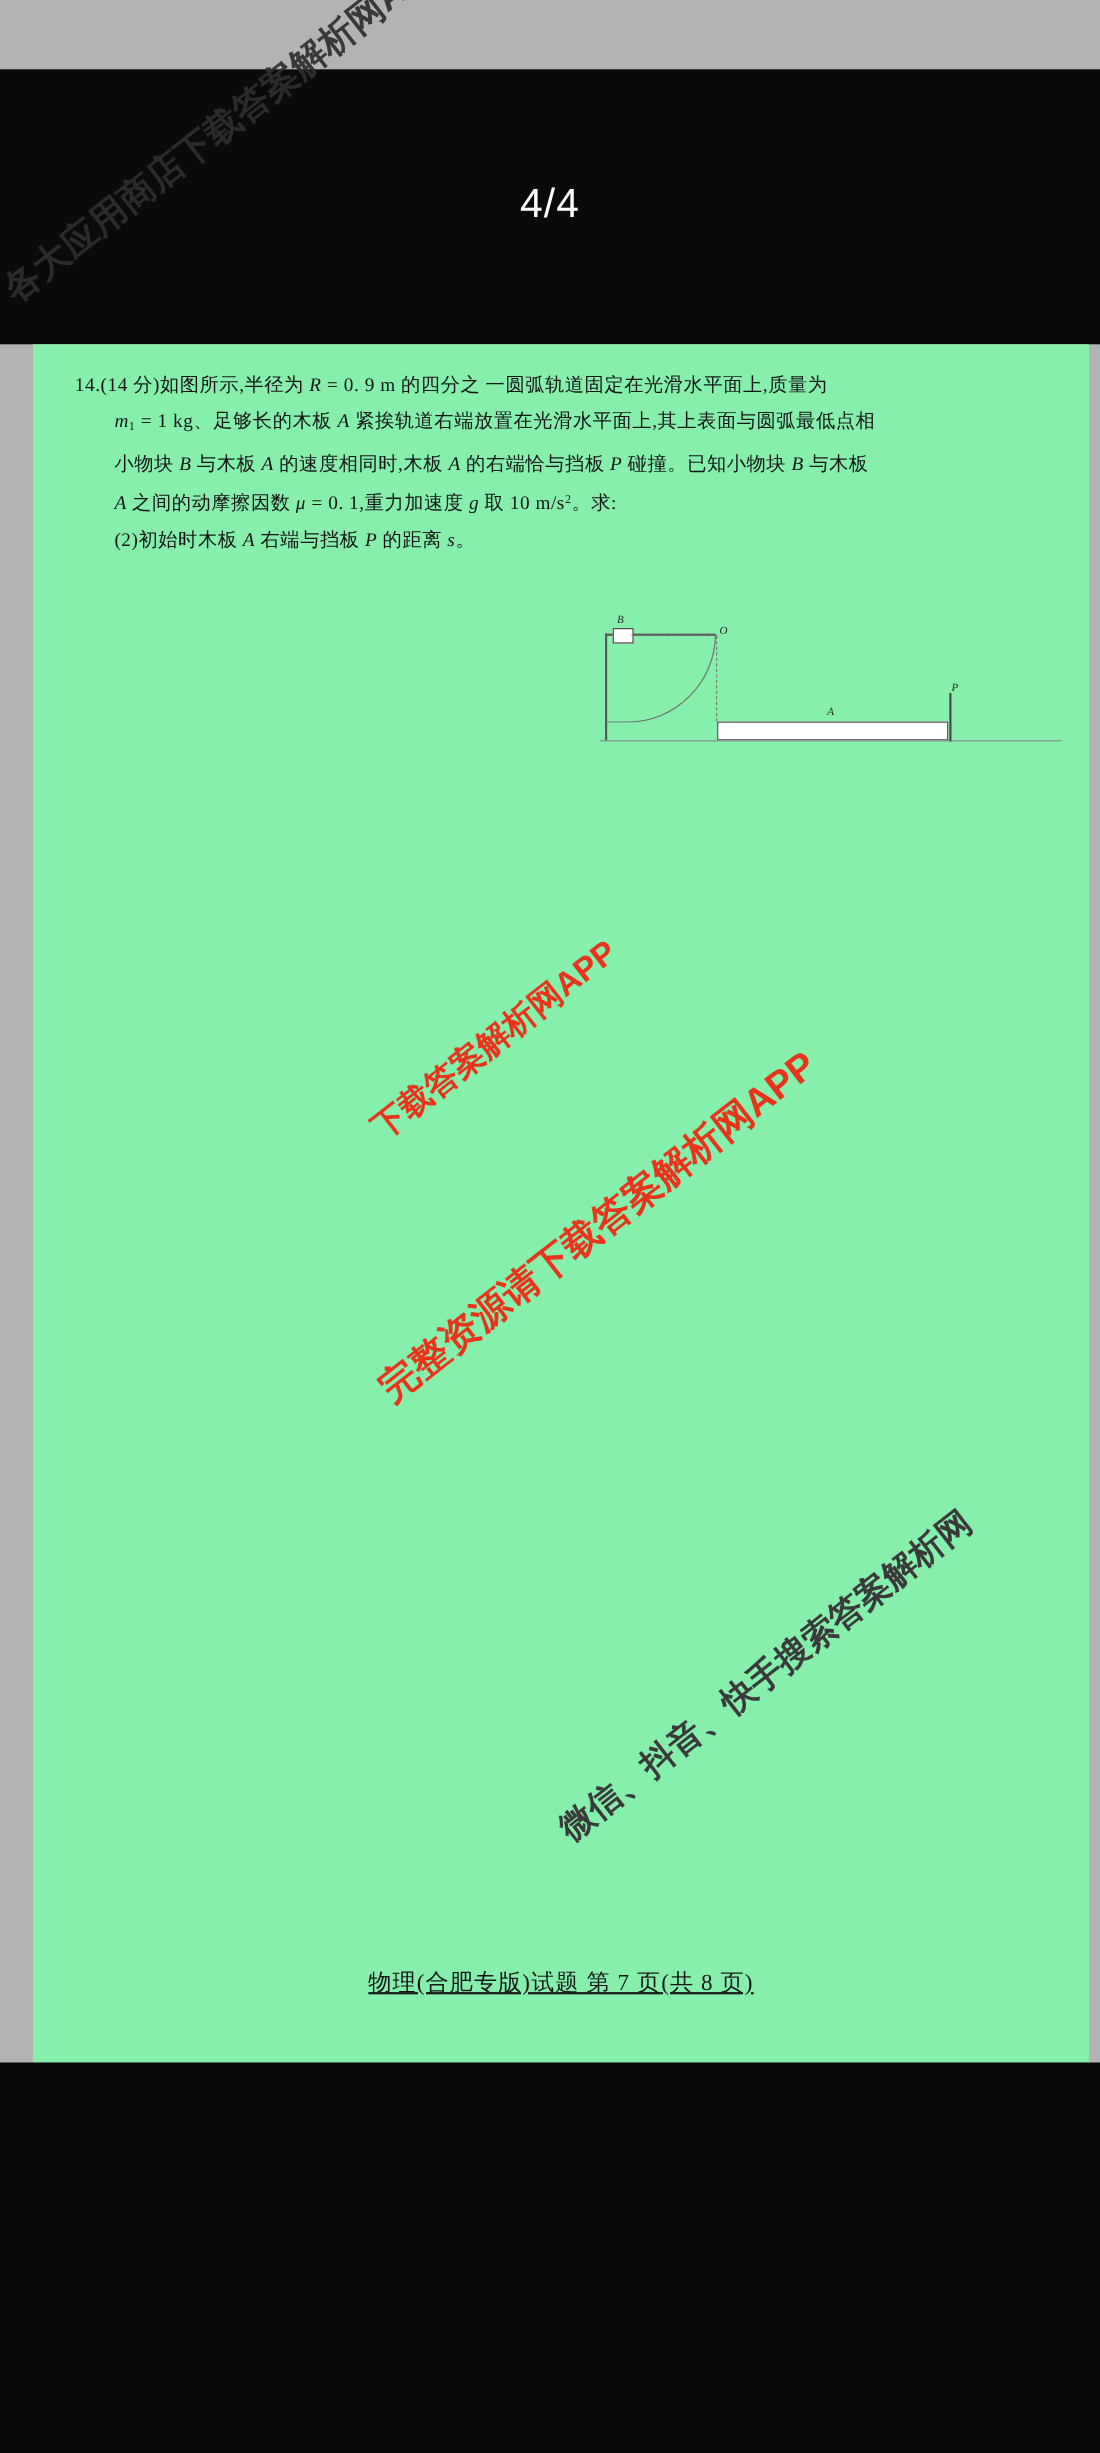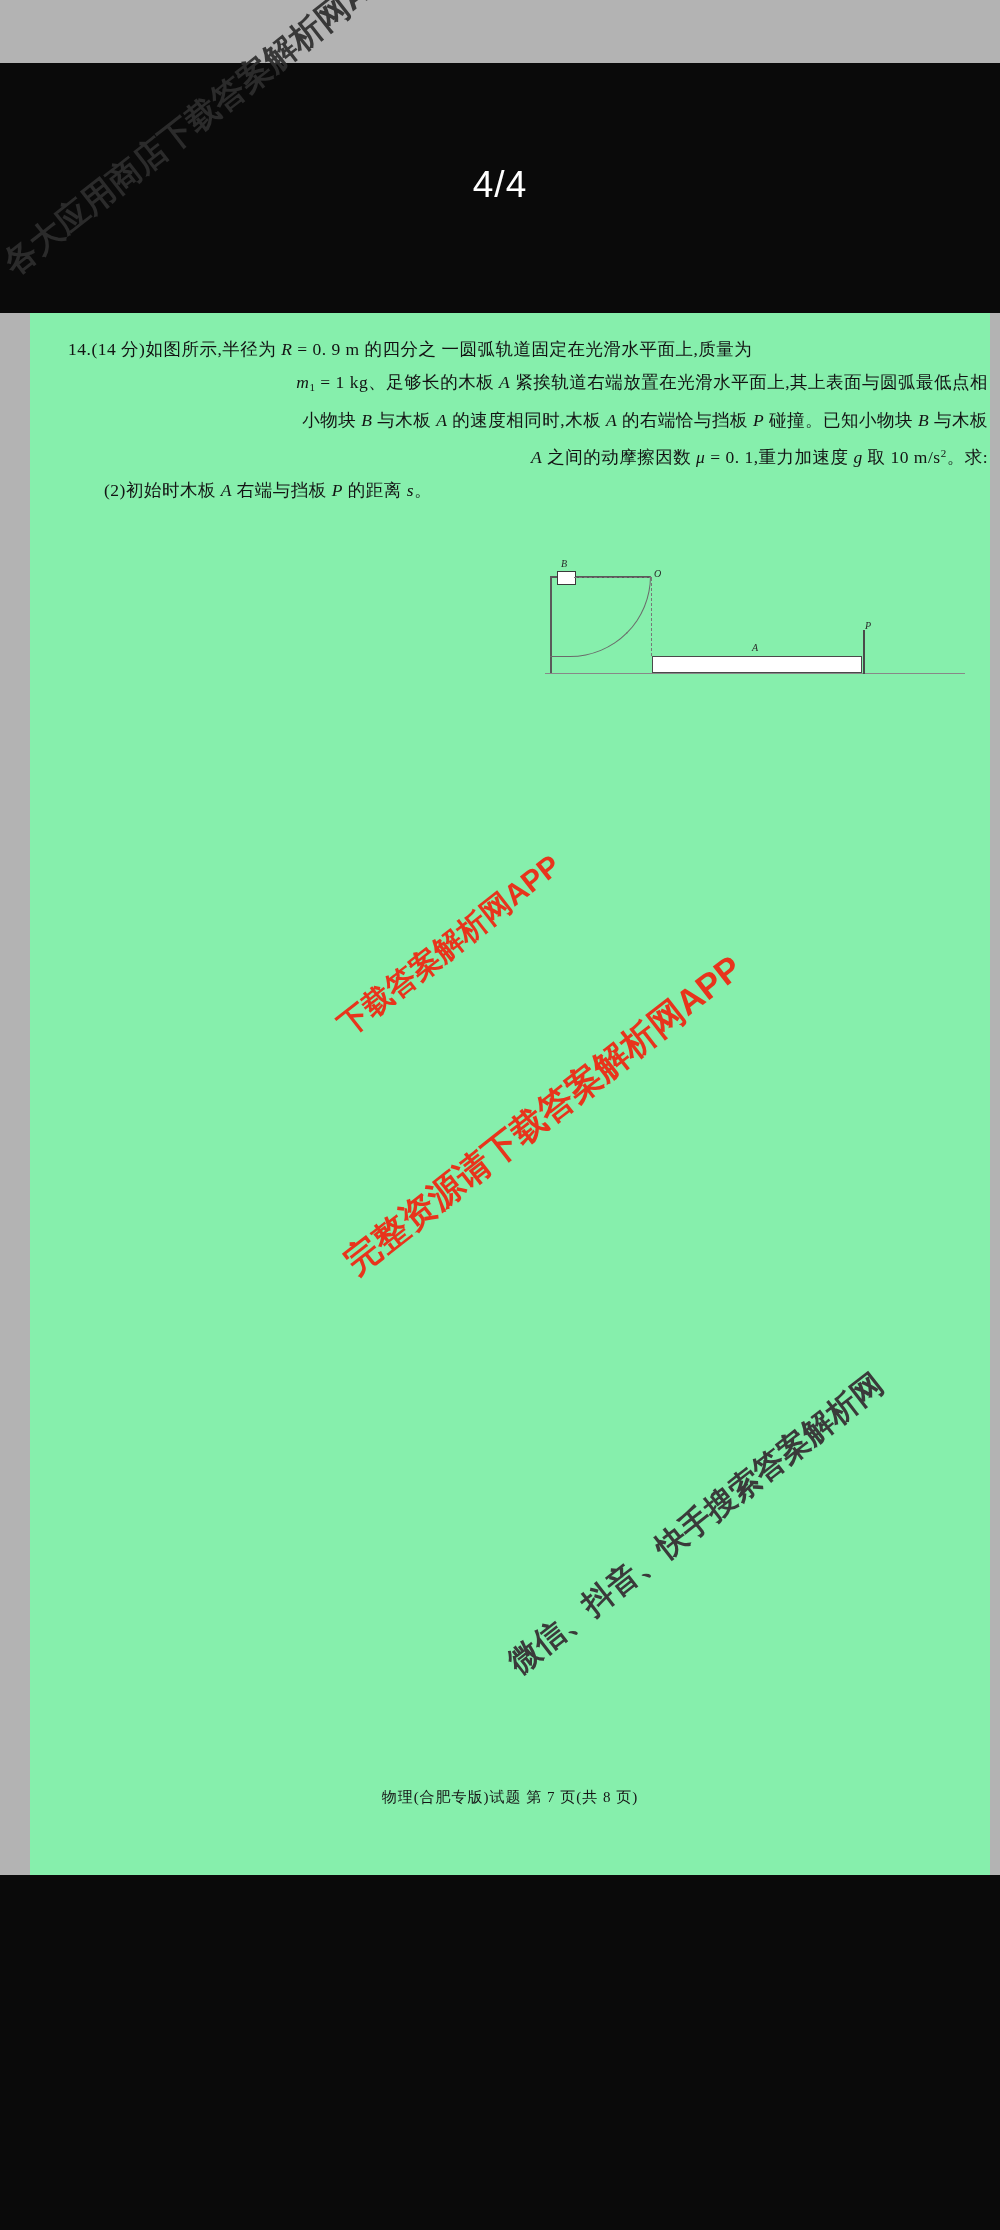--- a/index.html
+++ b/index.html
@@ -73,21 +73,20 @@
     font-size: 17.5px;
     line-height: 33px;
     color: #131313;
     letter-spacing: 0.5px;
   }
   .q-line {
     white-space: nowrap;
   }
   .q-line.indent {
     padding-left: 36px;
-    text-align: right;
   }
   .q-line.para {
     padding-left: 36px;
   }
   i.v {
     font-style: italic;
     font-family: "Liberation Serif", serif;
   }
   sub {
     font-size: 11px;
@@ -195,23 +194,24 @@
   .lbl-a { left: 222px; top: 74px; }
   .lbl-p { left: 335px; top: 52px; }
 
   
   .doc-footer {
     position: absolute;
     left: 0;
     top: 1475px;
     width: 960px;
     text-align: center;
-    font-size: 15px;
+    font-size: 21px;
     color: #161616;
     letter-spacing: 1px;
+    text-decoration: underline;
   }
 
   
   .wm {
     position: absolute;
     white-space: nowrap;
     font-family: "Liberation Sans", sans-serif;
     pointer-events: none;
     font-weight: 700;
   }

